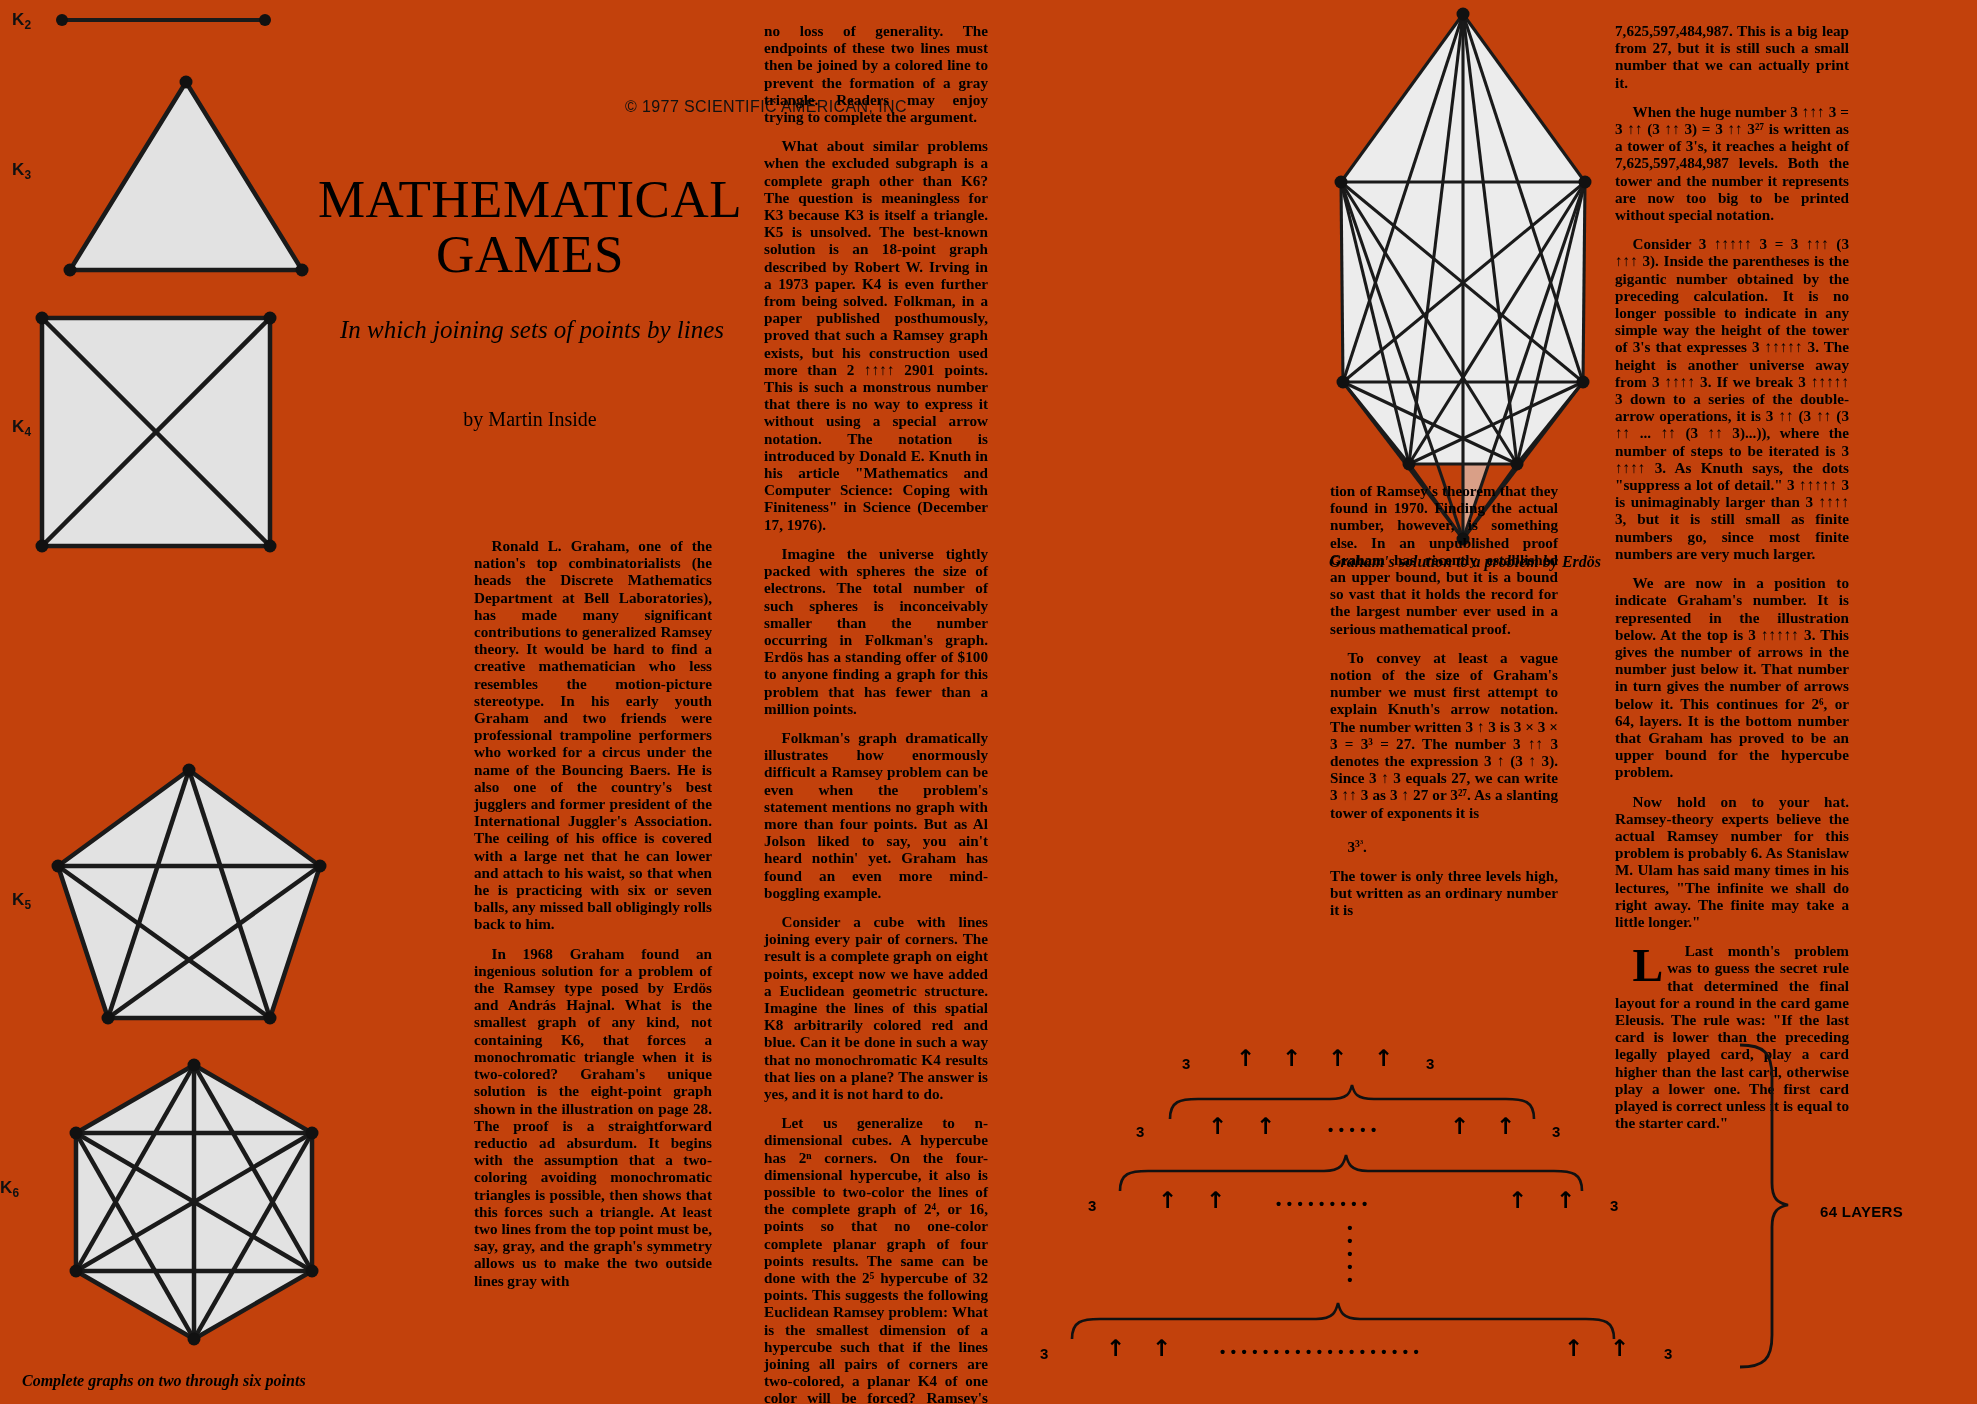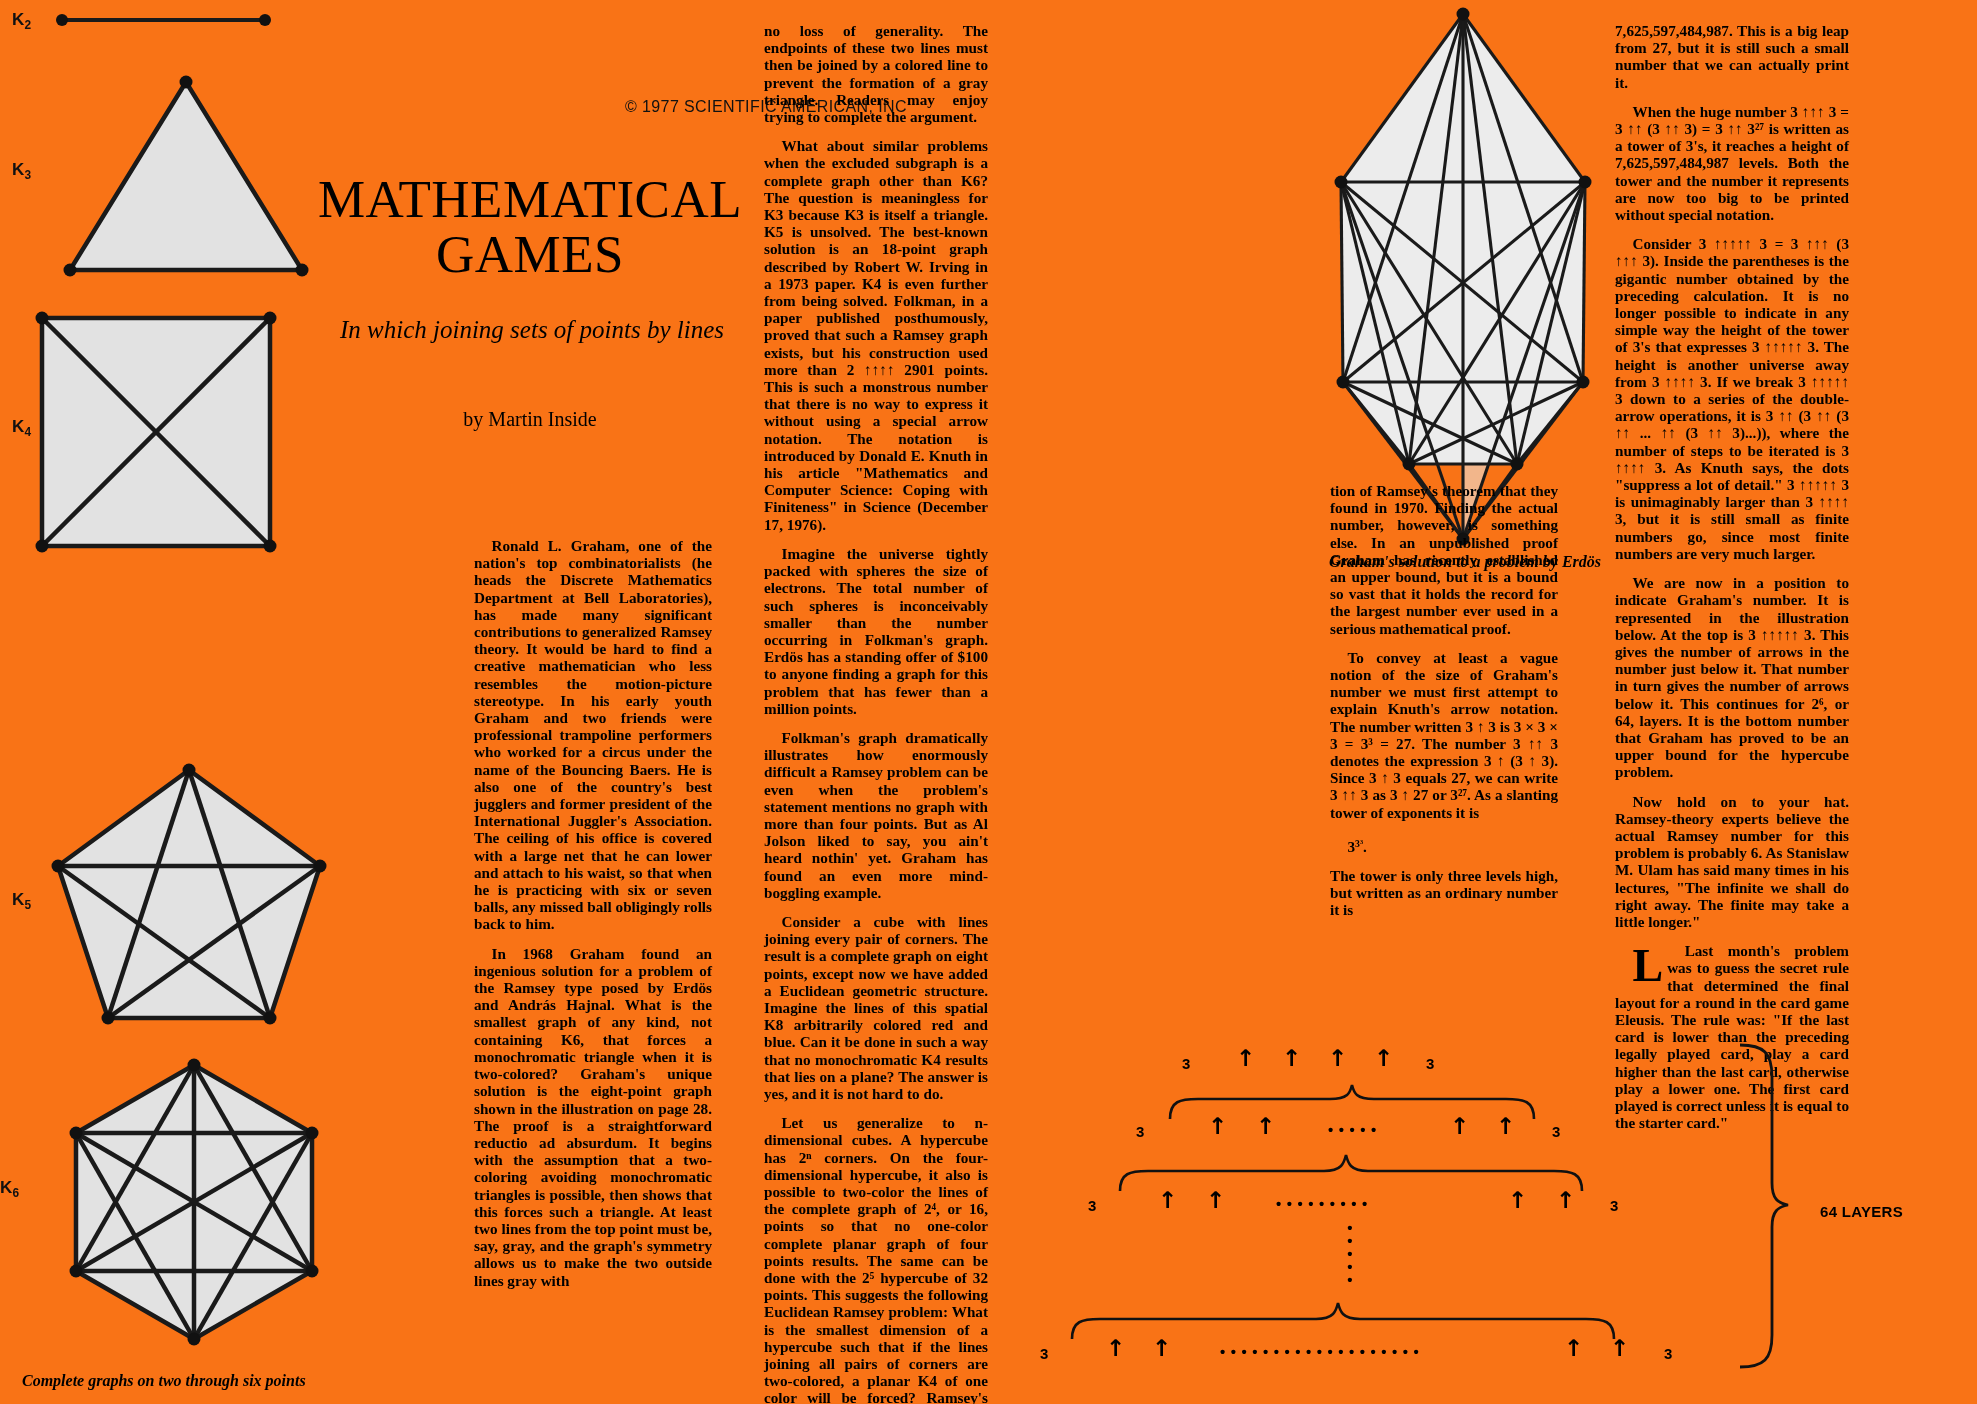--- a/index.html
+++ b/index.html
@@ -3,21 +3,21 @@
 <meta charset="utf-8">
 <title>Mathematical Games</title>
 <style>
   html,body{margin:0;padding:0;background:#fff;}
   body{
     width:1977px;height:1404px;position:relative;overflow:hidden;
     font-family:"Liberation Serif","DejaVu Serif",serif;
     color:#000;
     -webkit-font-smoothing:antialiased;
   }
-  .page{position:absolute;inset:0;background:#f97316;}
+  .page{position:absolute;inset:0;background:#c2410c;}
 
   
   .col{position:absolute;text-align:justify;}
   .col p{margin:12px;text-indent:1.15em;
          font-size:15.2px;line-height:17.2px;
          font-family:"Liberation Serif","DejaVu Serif",serif;
          font-weight:700;
          text-align:justify;
          hyphens:auto;-webkit-hyphens:auto;}
   .col p.noindent{text-indent:0;}

